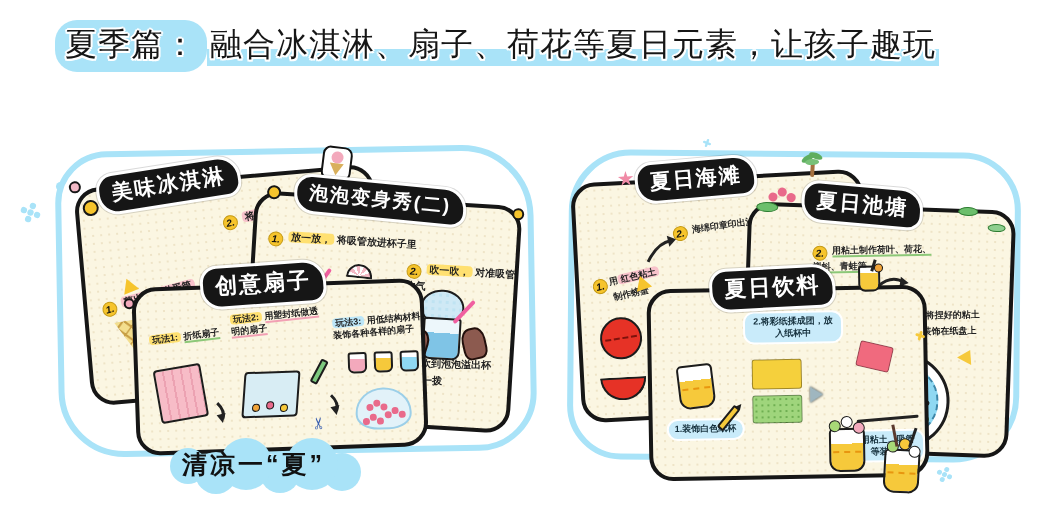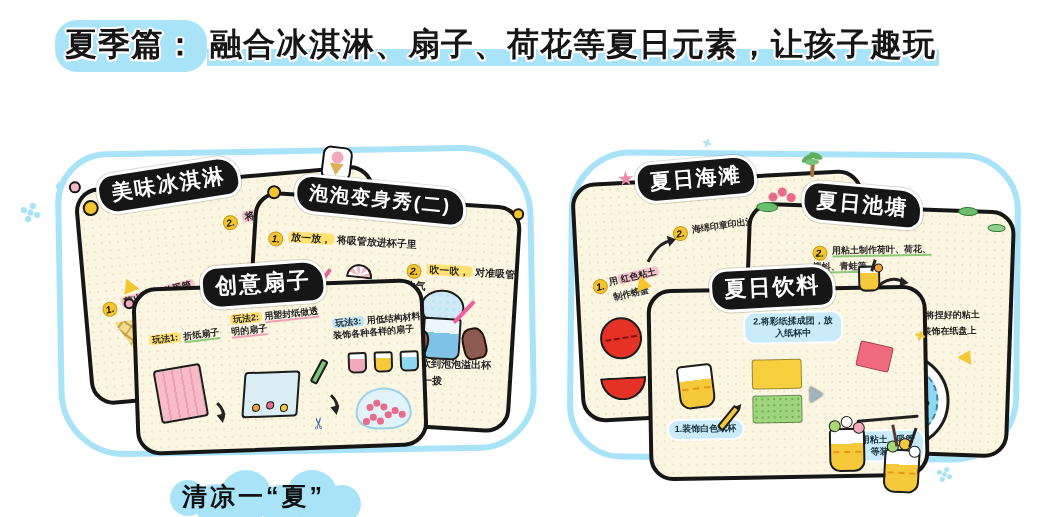--- a/index.html
+++ b/index.html
@@ -4,21 +4,21 @@
 <style>
   :root{
     --blue:#A9E3F8; --ink:#161616; --cream:#FBF6E2; --yellow:#F6C42C;
     --tagy:#FFE070; --tagp:#F8C2CB; --tagb:#BCE6F8; --red:#E63226;
   }
   *{box-sizing:border-box;margin:0;padding:0;}
   body{background:#fff;font-family:"Liberation Sans","DejaVu Sans",sans-serif;}
   .stage{position:relative;width:1049px;height:517px;background:#fff;overflow:hidden;}
 
   
-  .header{position:absolute;left:55px;top:20px;z-index:20;color:var(--ink);font-weight:bold;}
+  .header{position:absolute;left:55px;top:20px;z-index:20;color:var(--ink);font-weight:normal;}
   .h-line{font-size:32px;letter-spacing:1px;white-space:nowrap;
     text-shadow:2px 0 #fff,-2px 0 #fff,0 2px #fff,0 -2px #fff,1.5px 1.5px #fff,-1.5px -1.5px #fff,1.5px -1.5px #fff,-1.5px 1.5px #fff;}
   .h-line2{margin-top:14px;}
   .h-tag{background:var(--blue);border-radius:22px;padding:3px 10px 5px;display:inline-block;}
   .h-rest{background:linear-gradient(to bottom,transparent 58%,var(--blue) 58%);padding:0 3px 4px;}
 
   
   .g-outline{position:absolute;border:6px solid var(--blue);background:#fff;z-index:1;}
 
   
@@ -240,21 +240,21 @@
     <svg class="arr" style="left:72px;top:112px;" width="20" height="26" viewBox="0 0 20 26">
         <path d="M6 2 q 8 8 5 16" fill="none" stroke="#222" stroke-width="3"></path>
         <path d="M5 14 l6 8 3 -10 z" fill="#222"></path>
       </svg>
     <svg class="arr" style="left:186px;top:108px;" width="20" height="26" viewBox="0 0 20 26">
         <path d="M6 2 q 8 8 5 16" fill="none" stroke="#222" stroke-width="3"></path>
         <path d="M5 14 l6 8 3 -10 z" fill="#222"></path>
       </svg>
   </div>
 
-  <div class="caption" style="left:182px;top:480px;">
+  <div class="caption" style="left:182px;top:448px;">
     <span class="cloudbg"></span>
     <span>清凉一“夏”</span>
   </div>
 
   <div class="card" style="left:576px;top:176px;width:292px;height:240px;transform:rotate(-3deg);z-index:2;">
     <div class="banner" style="top:-20px;left:64px;font-size:21px;transform:rotate(-2deg);">夏日海滩</div>
     <div class="abs" style="left:44px;top:-14px;width:16px;height:16px;background:#F08AA6;clip-path:polygon(50% 0,61% 35%,98% 35%,68% 57%,79% 91%,50% 70%,21% 91%,32% 57%,2% 35%,39% 35%);"></div>
     <div class="abs" style="left:228px;top:-22px;width:22px;height:26px;">
       <span class="abs" style="left:9px;top:8px;width:4px;height:16px;background:#A6713F;border-radius:2px;transform:rotate(6deg);"></span>
       <span class="abs" style="left:0;top:2px;width:14px;height:6px;background:#5FAE5F;border-radius:50%;transform:rotate(-28deg);"></span>

